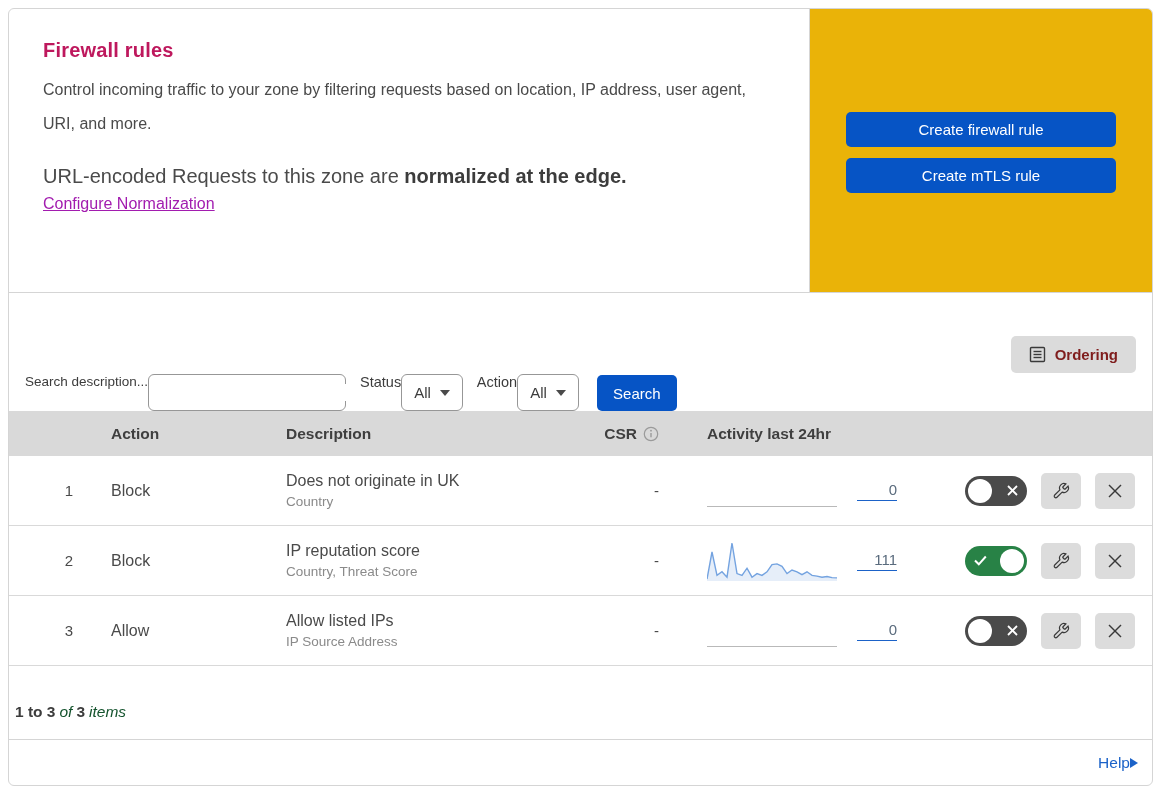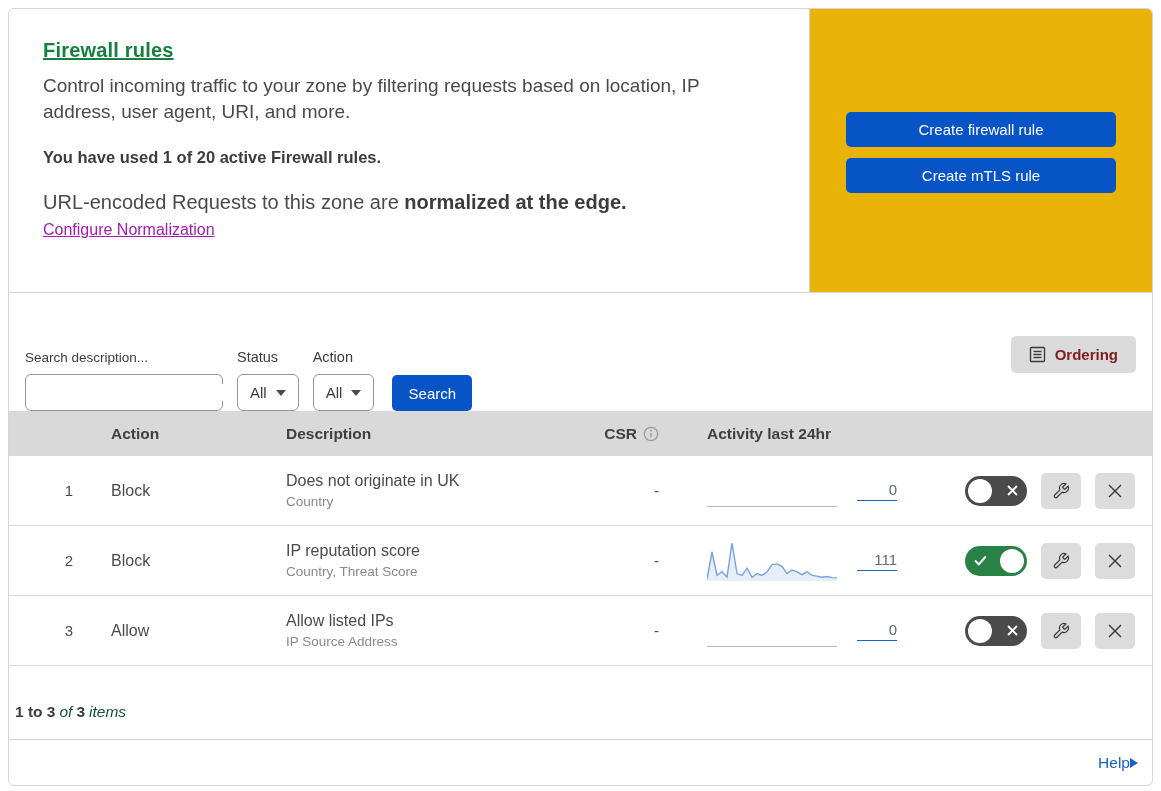--- a/index.html
+++ b/index.html
@@ -5,36 +5,36 @@
   * { margin:0; padding:0; box-sizing:border-box; }
   html,body { width:1161px; height:791px; background:#ffffff; font-family:"Liberation Sans", sans-serif; }
   .card {
     position:absolute; left:8px; top:8px; width:1145px; height:778px;
     background:#fff; border:1px solid #d5d5d5; border-radius:6px; overflow:hidden;
     display:flex; flex-direction:column;
   }
   
   .top { display:flex; height:284px; border-bottom:1px solid #d5d5d5; }
   .top-left { flex:1; padding:30px 40px 0 34px; }
-  .page-title { font-size:20px; font-weight:700; color:#15803d; letter-spacing:.2px;text-decoration:underline; }
-  .page-desc { margin-top:11px; font-size:19px; color:#4a4a4a; line-height:26px; max-width:740px; }
+  .page-title { font-size:20px; font-weight:700; color:#be185d; letter-spacing:.2px; }
+  .page-desc { margin-top:11px; font-size:16px; color:#4a4a4a; line-height:34px; max-width:740px; }
   .usage { margin-top:23px; font-size:16.5px; font-weight:700; color:#3c3c3c; }
   .norm { margin-top:24px; font-size:20px; color:#4a4a4a; }
   .norm strong { color:#3c3c3c; }
   .cfg-link { display:inline-block; margin-top:7px; font-size:16px; color:#a21caf; text-decoration:underline; cursor:pointer; }
   .top-right { width:343px; background:#eab308; border-left:1px solid #d5d5d5; padding-top:103px; display:flex; flex-direction:column; align-items:center; gap:11px; }
   .btn-primary {
     background:#0654c5; color:#fff; border:none; border-radius:5px; cursor:pointer;
     font-family:"Liberation Sans", sans-serif; font-size:15px;
   }
   .top-right .btn-primary { width:270px; height:35px; }
   
   .filterbar { height:118px; padding:20px 16px 0 16px; display:flex; justify-content:space-between; }
   .filter-group { display:flex; gap:14px; align-items:flex-end; }
-  .fcol { display:flex; flex-direction:column;justify-content:space-between; }
+  .fcol { display:flex; flex-direction:row;justify-content:space-between; }
   .flabel { font-size:13.5px; color:#3c3c3c; margin-bottom:9px; }
   .flabel.big { font-size:14.5px; }
   .search-box { width:198px; height:37px; border:1px solid #979797; border-radius:6px; display:flex; align-items:center; padding:0 10px; background:#fff; }
   .search-box input { border:none; outline:none; flex:1; font-size:15px; margin-left:8px; font-family:"Liberation Sans", sans-serif; }
   .dropdown { height:37px; border:1px solid #979797; border-radius:6px; background:#fff; display:flex; align-items:center; padding:0 12px; gap:9px; font-size:15px; color:#3c3c3c; cursor:pointer; }
   .caret { width:0; height:0; border-left:5px solid transparent; border-right:5px solid transparent; border-top:6px solid #4a4a4a; }
   .btn-search { width:80px; height:36px; margin-left:4px; font-size:15px; }
   .btn-gray {
     align-self:flex-start; margin-top:23px; height:37px; padding:0 18px;
     background:#dbdbdb; border:none; border-radius:5px; cursor:pointer;
@@ -79,21 +79,20 @@
 </style>
 </head>
 <body>
 
 <div class="card">
 
   <div class="top">
     <div class="top-left">
       <div class="page-title">Firewall rules</div>
       <p class="page-desc">Control incoming traffic to your zone by filtering requests based on location, IP address, user agent, URI, and more.</p>
-      <p class="usage">You have used 1 of 20 active Firewall rules.</p>
       <p class="norm"><span>URL-encoded Requests to this zone are </span><strong>normalized at the edge.</strong></p>
       <a class="cfg-link">Configure Normalization</a>
     </div>
     <div class="top-right">
       <button class="btn-primary">Create firewall rule</button>
       <button class="btn-primary">Create mTLS rule</button>
     </div>
   </div>
 
   <div class="filterbar">

